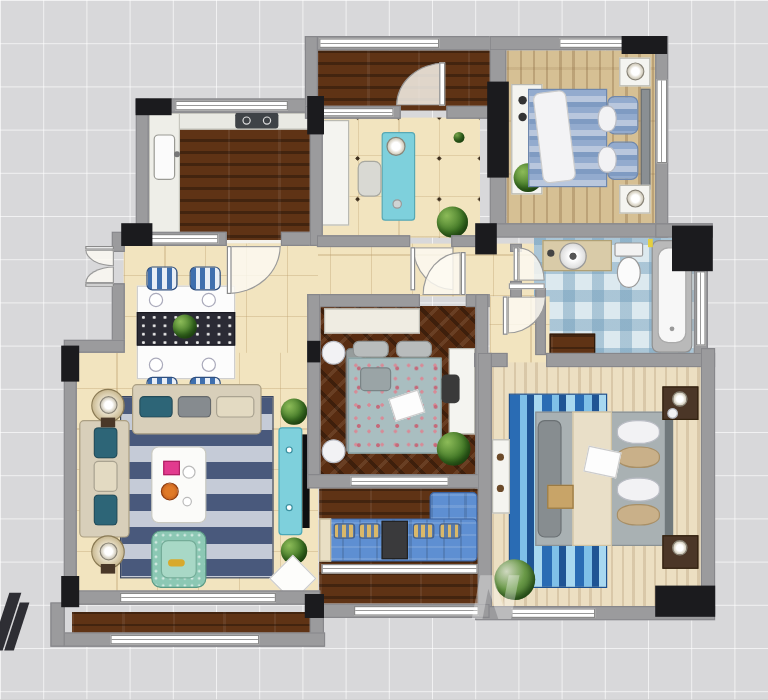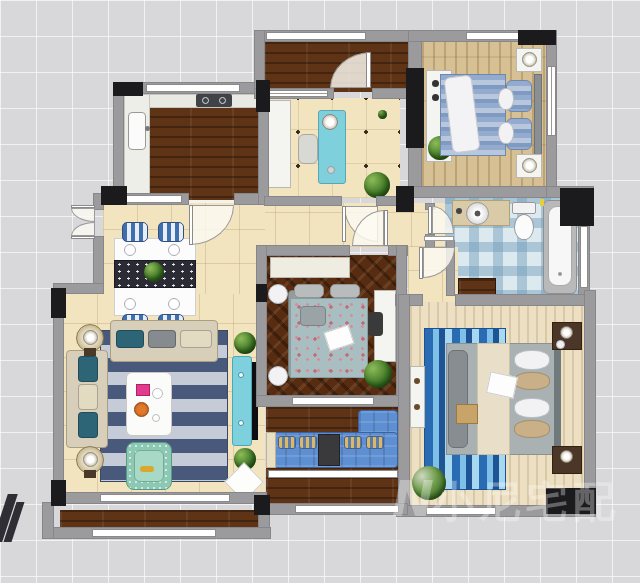--- a/index.html
+++ b/index.html
@@ -298,15 +298,14 @@
 
   <div class="arc" style="left:432px;top:206px;width:22px;height:28px;border-radius:0 100% 0 0;"></div>
   <div class="leaf" style="left:428px;top:206px;width:4px;height:28px;"></div>
 
   <div class="arc" style="left:423px;top:247px;width:32px;height:31px;border-radius:0 0 100% 0;"></div>
   <div class="leaf" style="left:419px;top:247px;width:4px;height:32px;"></div>
 
   <div style="left:0px;top:494px;width:10px;height:48px;background:#2e2e34;transform:skewX(-18deg);"></div>
   <div style="left:10px;top:502px;width:8px;height:40px;background:#2e2e34;transform:skewX(-18deg);"></div>
   <div class="wm" style="left:392px;top:470px;font-size:50px;font-style:italic;">N</div>
-  <div class="wm" style="left:432px;top:474px;font-size:42px;letter-spacing:5px;">小尼宅配</div>
 
 </div>
 
 </body></html>

